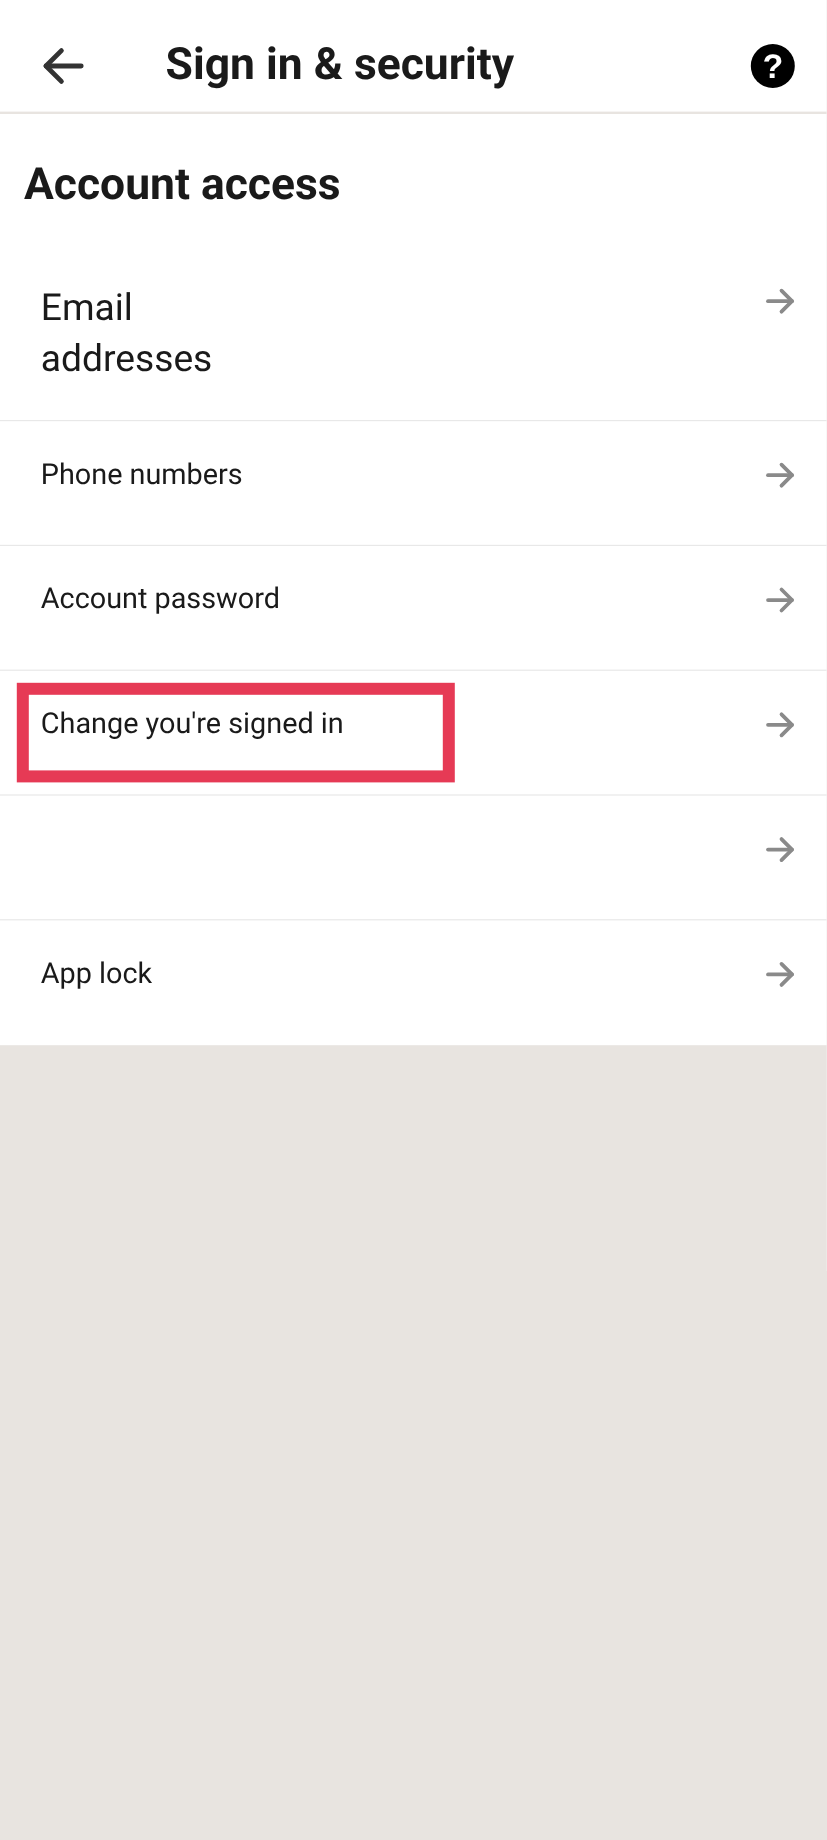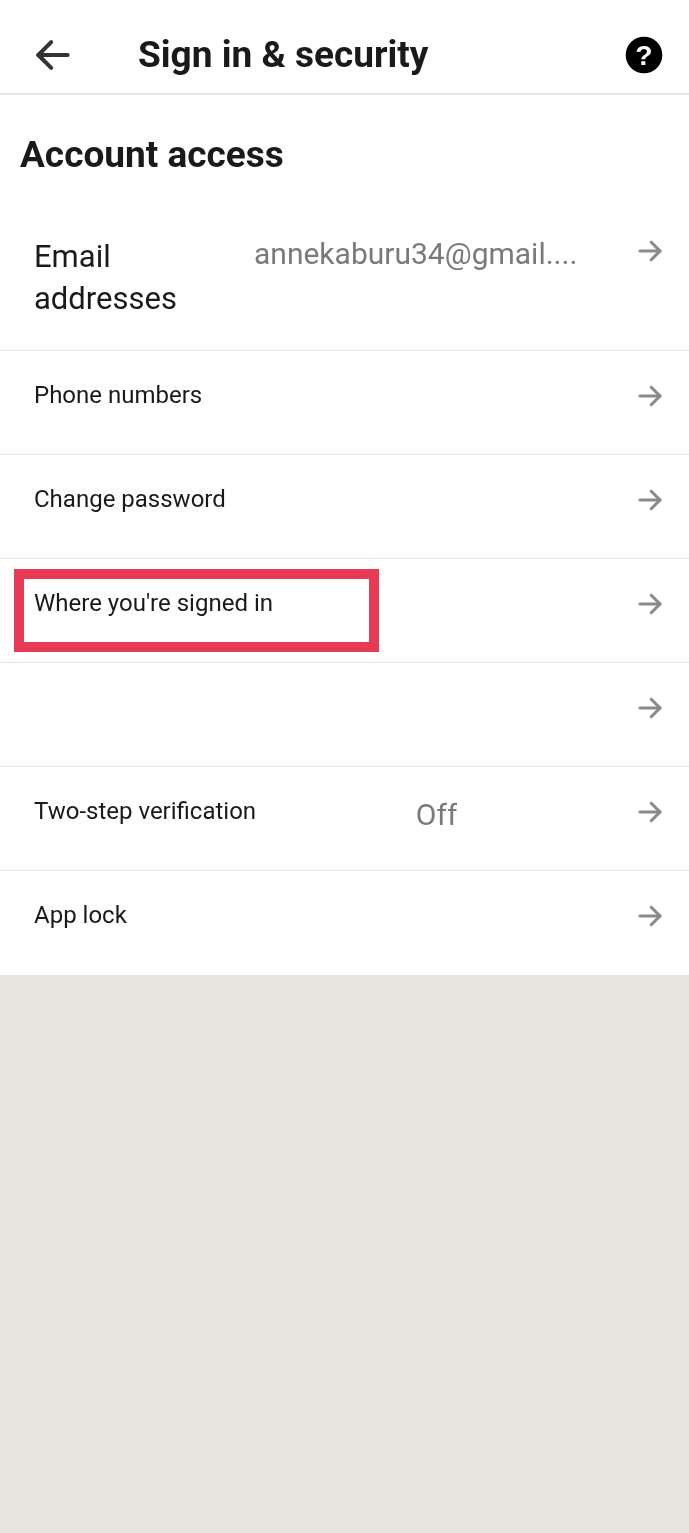--- a/index.html
+++ b/index.html
@@ -137,79 +137,68 @@
       <text x="12" y="18" font-size="17" font-weight="bold" fill="#fff" text-anchor="middle" font-family="Arial">?</text>
     </svg>
   </div>
 </div>
 
 <div class="content">
   <div class="section-title">Account access</div>
 
   <div class="setting-row">
     <div class="row-label-wrap">Email addresses</div>
-    <div class="row-value-email">annekaburu34@gmail....</div>
     <div class="arrow-icon">
       <svg viewBox="0 0 24 24" fill="none" stroke-width="2.5" stroke-linecap="round" stroke-linejoin="round">
         <line x1="4" y1="12" x2="20" y2="12"></line>
         <polyline points="13 5 20 12 13 19"></polyline>
       </svg>
     </div>
   </div>
 
   <div class="setting-row">
     <div class="row-label">Phone numbers</div>
     <div class="arrow-icon">
       <svg viewBox="0 0 24 24" fill="none" stroke-width="2.5" stroke-linecap="round" stroke-linejoin="round">
         <line x1="4" y1="12" x2="20" y2="12"></line>
         <polyline points="13 5 20 12 13 19"></polyline>
       </svg>
     </div>
   </div>
 
   <div class="setting-row">
-    <div class="row-label">Change password</div>
-    <div class="arrow-icon">
-      <svg viewBox="0 0 24 24" fill="none" stroke-width="2.5" stroke-linecap="round" stroke-linejoin="round">
-        <line x1="4" y1="12" x2="20" y2="12"></line>
-        <polyline points="13 5 20 12 13 19"></polyline>
-      </svg>
-    </div>
-  </div>
-
-  <div class="setting-row">
-    <div class="row-label">Where you're signed in</div>
+    <div class="row-label">Account password</div>
+    <div class="arrow-icon">
+      <svg viewBox="0 0 24 24" fill="none" stroke-width="2.5" stroke-linecap="round" stroke-linejoin="round">
+        <line x1="4" y1="12" x2="20" y2="12"></line>
+        <polyline points="13 5 20 12 13 19"></polyline>
+      </svg>
+    </div>
+  </div>
+
+  <div class="setting-row">
+    <div class="row-label">Change you're signed in</div>
     <div class="arrow-icon">
       <svg viewBox="0 0 24 24" fill="none" stroke-width="2.5" stroke-linecap="round" stroke-linejoin="round">
         <line x1="4" y1="12" x2="20" y2="12"></line>
         <polyline points="13 5 20 12 13 19"></polyline>
       </svg>
     </div>
     <div class="highlight-box"></div>
   </div>
 
   <div class="setting-row">
     <div class="arrow-icon">
       <svg viewBox="0 0 24 24" fill="none" stroke-width="2.5" stroke-linecap="round" stroke-linejoin="round">
         <line x1="4" y1="12" x2="20" y2="12"></line>
         <polyline points="13 5 20 12 13 19"></polyline>
       </svg>
     </div>
   </div>
 
-  <div class="setting-row">
-    <div class="row-label">Two-step verification</div>
-    <div class="row-value">Off</div>
-    <div class="arrow-icon">
-      <svg viewBox="0 0 24 24" fill="none" stroke-width="2.5" stroke-linecap="round" stroke-linejoin="round">
-        <line x1="4" y1="12" x2="20" y2="12"></line>
-        <polyline points="13 5 20 12 13 19"></polyline>
-      </svg>
-    </div>
-  </div>
 
   <div class="setting-row" style="border-bottom:none;">
     <div class="row-label">App lock</div>
     <div class="arrow-icon">
       <svg viewBox="0 0 24 24" fill="none" stroke-width="2.5" stroke-linecap="round" stroke-linejoin="round">
         <line x1="4" y1="12" x2="20" y2="12"></line>
         <polyline points="13 5 20 12 13 19"></polyline>
       </svg>
     </div>
   </div>

